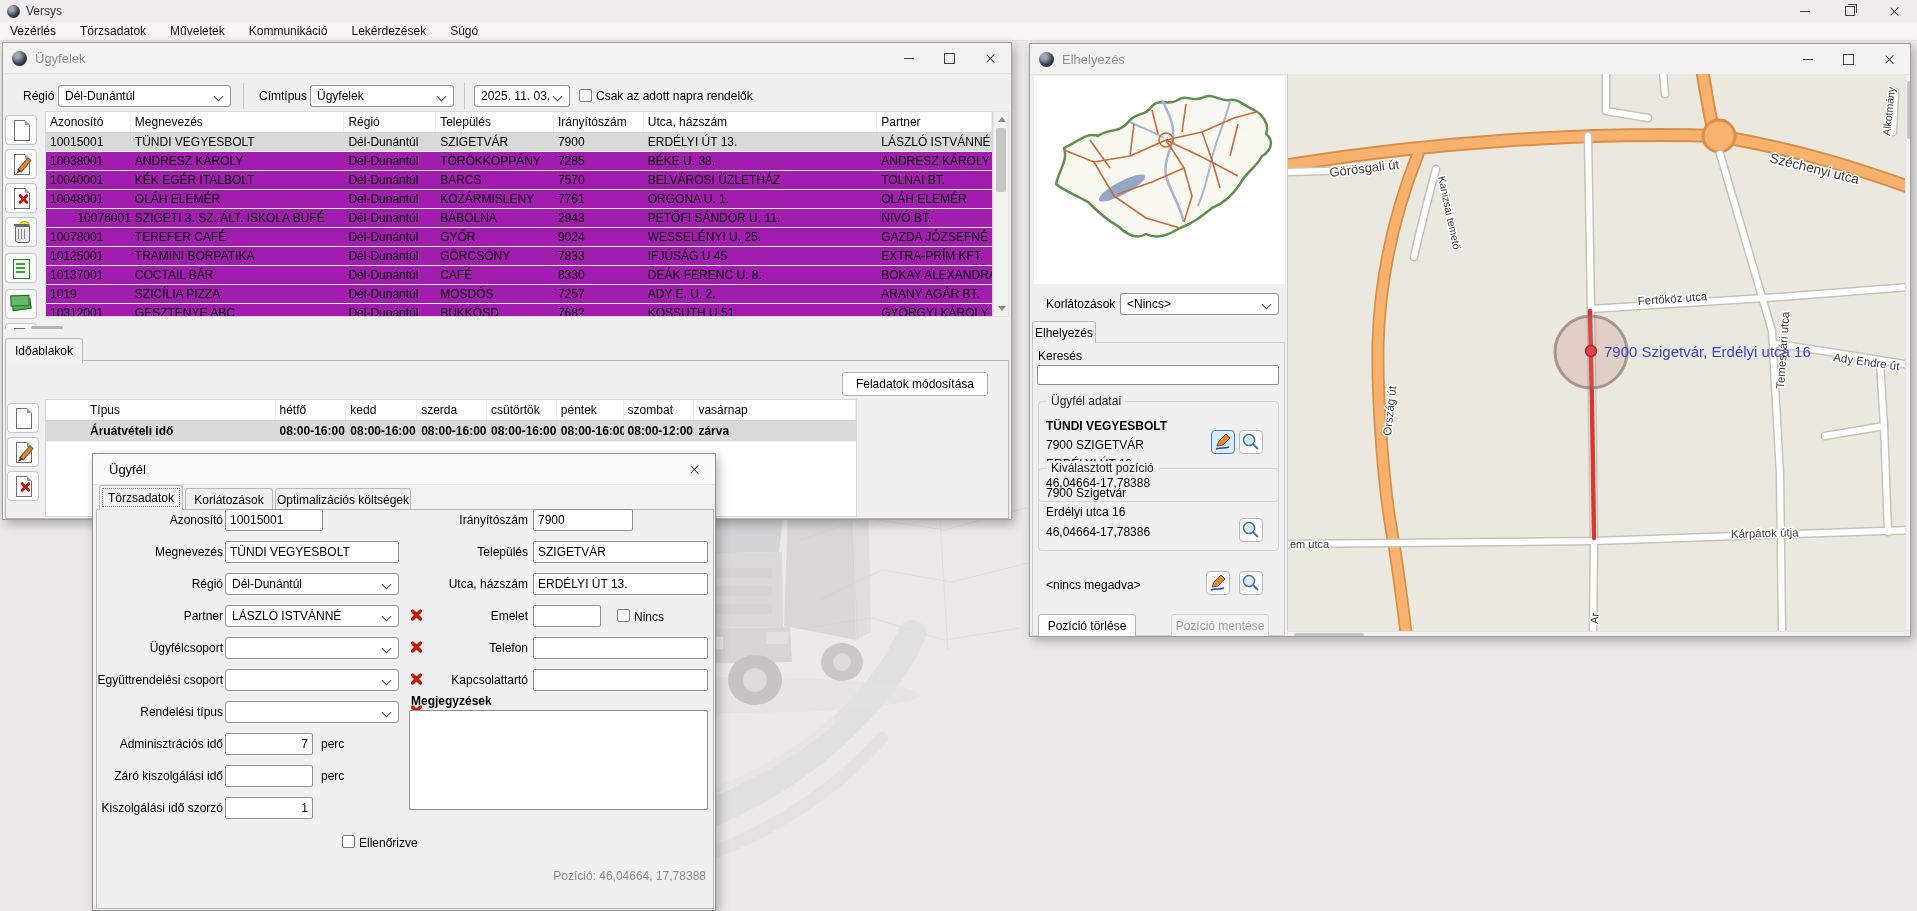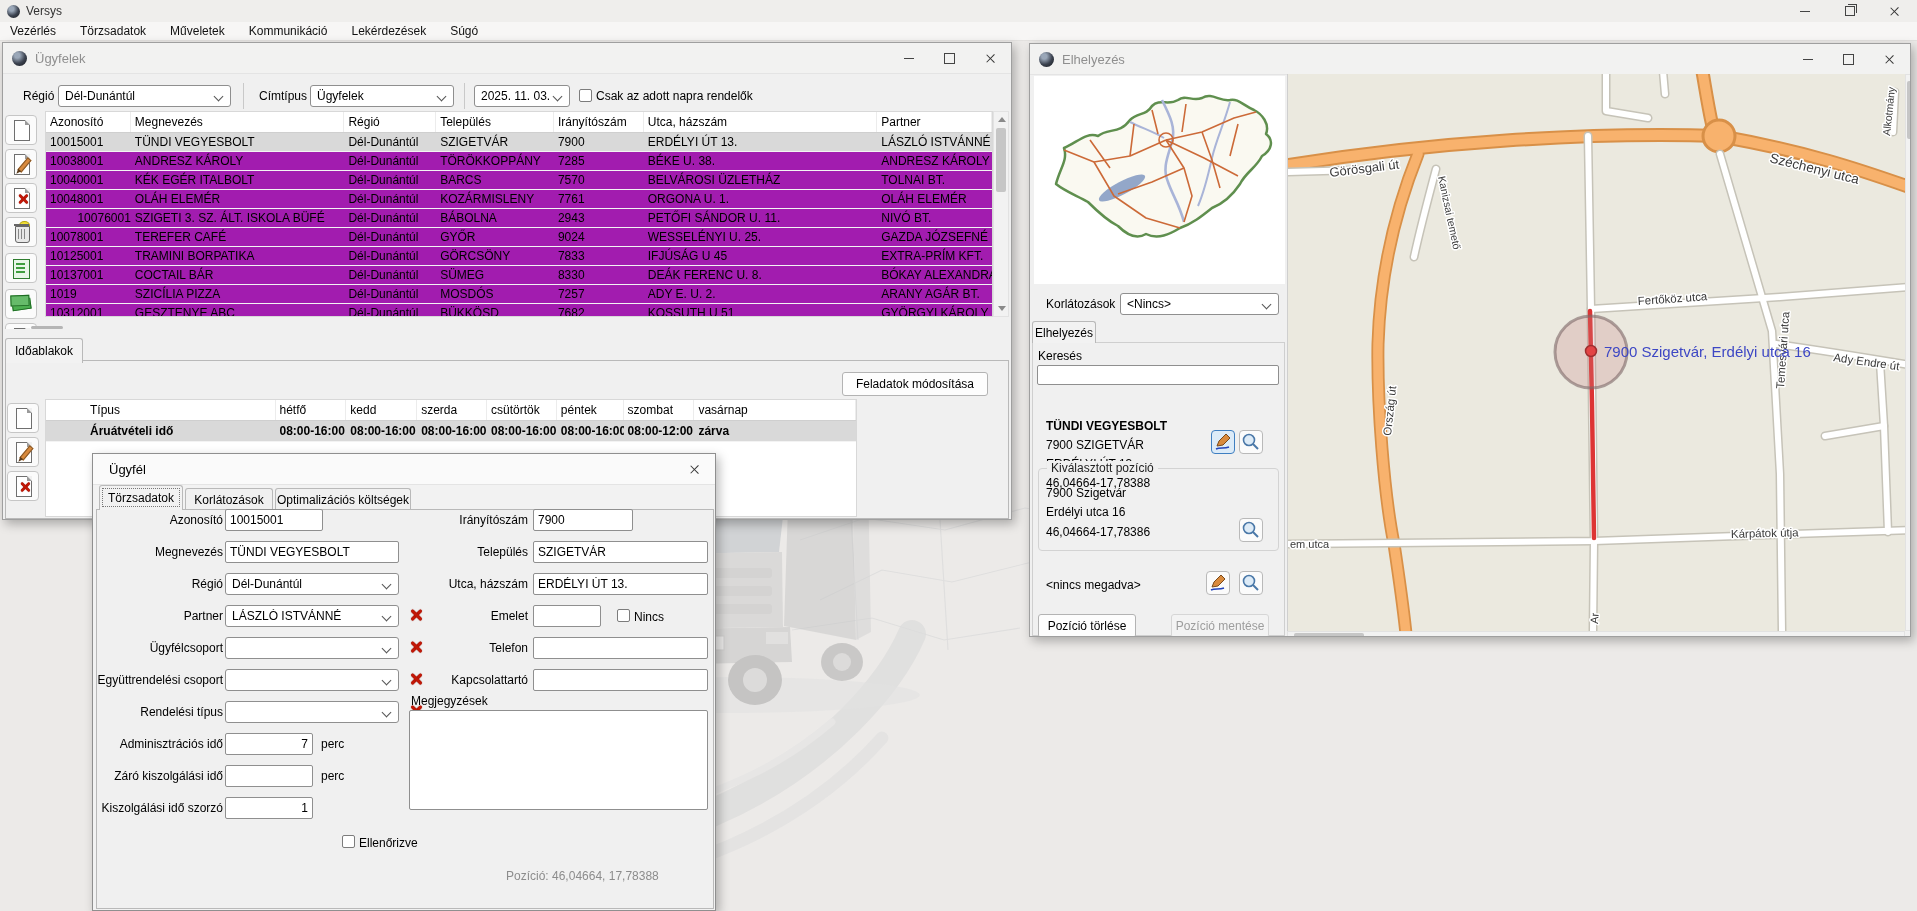--- a/index.html
+++ b/index.html
@@ -288,21 +288,21 @@
           <div class="tc" style="width: 92px;">Dél-Dunántúl</div>
           <div class="tc" style="width: 118px;">GÖRCSÖNY</div>
           <div class="tc" style="width: 90px;">7833</div>
           <div class="tc" style="width: 234px;">IFJÚSÁG U 45</div>
           <div class="tc" style="width: 115px;">EXTRA-PRÍM KFT.</div>
         </div>
         <div class="tr">
           <div class="tc" style="width: 85px;">10137001</div>
           <div class="tc" style="width: 214px;">COCTAIL BÁR</div>
           <div class="tc" style="width: 92px;">Dél-Dunántúl</div>
-          <div class="tc" style="width: 118px;">SÜMEG</div>
+          <div class="tc" style="width: 118px;">CAFÉ</div>
           <div class="tc" style="width: 90px;">8330</div>
           <div class="tc" style="width: 234px;">DEÁK FERENC U. 8.</div>
           <div class="tc" style="width: 115px;">BÓKAY ALEXANDRA</div>
         </div>
         <div class="tr">
           <div class="tc" style="width: 85px;">1019</div>
           <div class="tc" style="width: 214px;">SZICÍLIA PIZZA</div>
           <div class="tc" style="width: 92px;">Dél-Dunántúl</div>
           <div class="tc" style="width: 118px;">MOSDÓS</div>
           <div class="tc" style="width: 90px;">7257</div>
@@ -422,20 +422,23 @@
   </div>
 
   <div class="dtab active" style="left:2px;top:277px;width:64px;outline:none;height:22px;">
     <span>Elhelyezés</span>
   </div>
   <div class="tabpane-border" style="left:2px;top:298px;width:253px;height:294px;border-color:#cfcfcf;"></div>
 
   <span class="flabel" style="left:8px;top:305px;">Keresés</span>
   <input class="tinput" style="left: 7px; top: 321px; width: 242px; height: 20px;" value="">
 
+  <div class="group" style="left:8px;top:314px;width:241px;height:101px;top:357px;">
+    <span class="gtitle">Ügyfél adatai</span>
+  </div>
   <span class="flabel" style="left:16px;top:332px;font-weight:bold;top:375px;">TÜNDI VEGYESBOLT</span>
   <span class="flabel" style="left:16px;top:394px;">7900 SZIGETVÁR</span>
   <span class="flabel" style="left:16px;top:413px;">ERDÉLYI ÚT 13</span>
   <span class="flabel" style="left:16px;top:432px;">46,04664-17,78388</span>
   <div class="iconbtn active" style="left:181px;top:386px;">
     <svg width="22" height="22" viewBox="0 0 22 22">
         <path d="M5 15 L7 10 L14 3 L18 7 L11 14 Z" fill="#d98a3d" stroke="#7a4a1a" stroke-width="1"></path>
         <path d="M14 3 L18 7" stroke="#7a4a1a"></path>
         <path d="M4 18 C8 16 12 18 17 16" stroke="#2244bb" stroke-width="1.4" fill="none"></path>
       </svg>
@@ -621,19 +624,19 @@
   <span class="flabel r" style="left:315px;top:123px;width:120px;z-index:2;">Utca, házszám</span>
   <input class="tinput" style="left: 440px; top: 119px; width: 175px; z-index: 2;" value="ERDÉLYI ÚT 13.">
   <span class="flabel r" style="left:315px;top:155px;width:120px;z-index:2;">Emelet</span>
   <input class="tinput" style="left: 440px; top: 151px; width: 68px; z-index: 2;" value="">
   <span class="cb" style="left:524px;top:155px;z-index:2;"></span>
   <span class="flabel" style="left:541px;top:156px;z-index:2;">Nincs</span>
   <span class="flabel r" style="left:315px;top:187px;width:120px;z-index:2;">Telefon</span>
   <input class="tinput" style="left: 440px; top: 183px; width: 175px; z-index: 2;" value="">
   <span class="flabel r" style="left:315px;top:219px;width:120px;z-index:2;">Kapcsolattartó</span>
   <input class="tinput" style="left: 440px; top: 215px; width: 175px; z-index: 2;" value="">
-  <span class="flabel" style="left:318px;top:240px;z-index:2;">Megjegyzések</span>
+  <span class="flabel" style="left:318px;top:240px;z-index:2;font-weight:bold;">Megjegyzések</span>
   <textarea class="tinput" style="left: 316px; top: 256px; width: 299px; height: 100px; resize: none; z-index: 2;"></textarea>
 
   <span class="cb" style="left:249px;top:381px;z-index:2;"></span>
   <span class="flabel" style="left:266px;top:382px;z-index:2;">Ellenőrizve</span>
-  <span class="flabel" style="left:413px;top:415px;width:200px;color:#8c8c8c;z-index:2;">Pozíció: 46,04664, 17,78388</span>
+  <span class="flabel" style="left:413px;top:415px;width:200px;text-align:right;color:#8c8c8c;z-index:2;">Pozíció: 46,04664, 17,78388</span>
 </div>
 
 </body></html>

